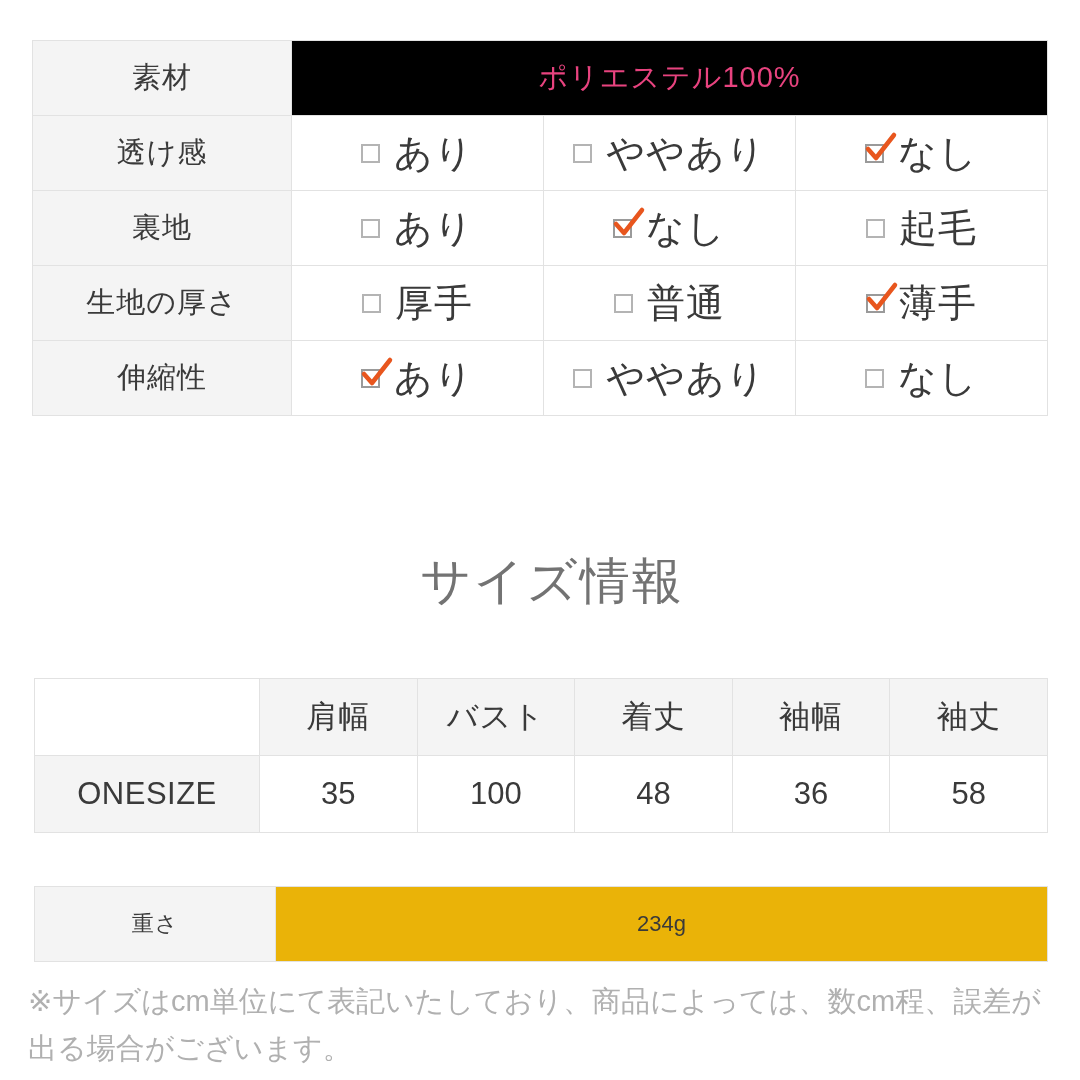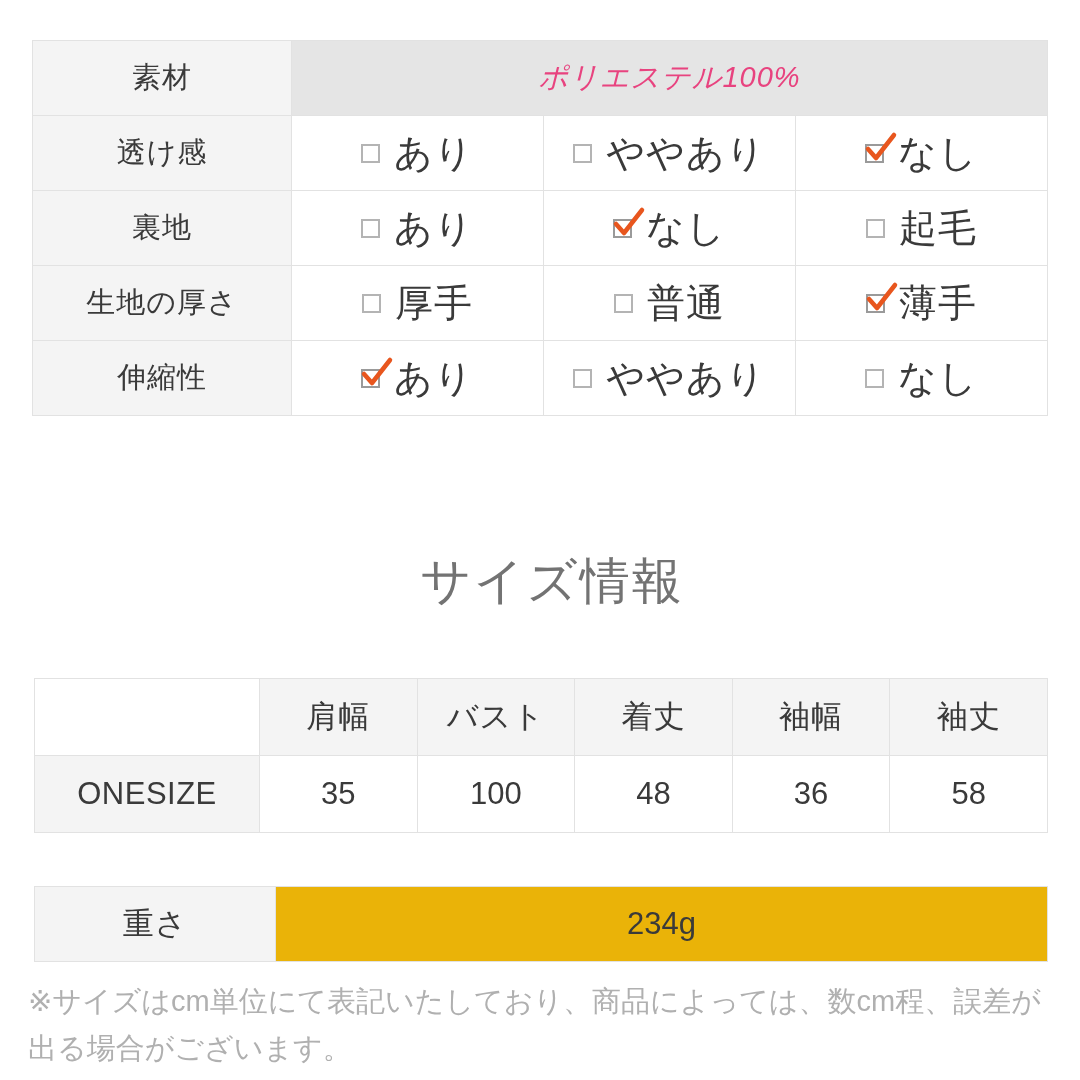--- a/index.html
+++ b/index.html
@@ -48,22 +48,21 @@
   }
   .spec-label {
     width: 256px;
     background: #f4f4f4;
     font-size: 29px;
     letter-spacing: 1px;
   }
   .spec-material {
     font-size: 29px;
     letter-spacing: 1px;
-    background: #e5e5e5;
-    font-style: italic;
+    background: #000000;
   }
   .spec-opt {
     width: 253px;
     background: #ffffff;
     font-size: 38px;
     letter-spacing: 1px;
   }
   .opt-inner {
     display: inline-flex;
     align-items: center;
@@ -143,21 +142,21 @@
 
   
   .weight-table {
     position: absolute;
     left: 34px;
     top: 886px;
     width: 1014px;
   }
   .weight-table td {
     height: 72px;
-    font-size: 31px;
+    font-size: 22px;
   }
   .weight-table .wlabel {
     width: 238px;
     background: #f4f4f4;
     letter-spacing: 1px;
   }
   .weight-table .wvalue {
     background: #eab308;
   }
 

